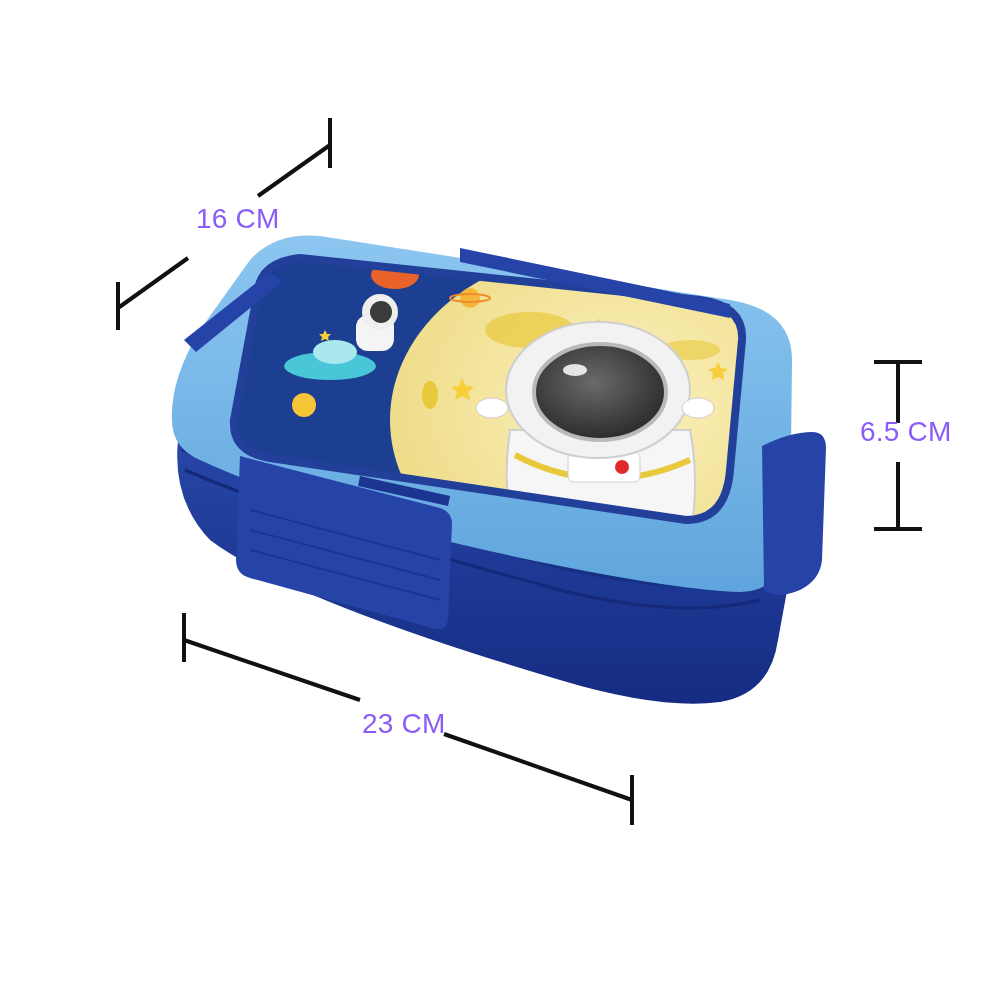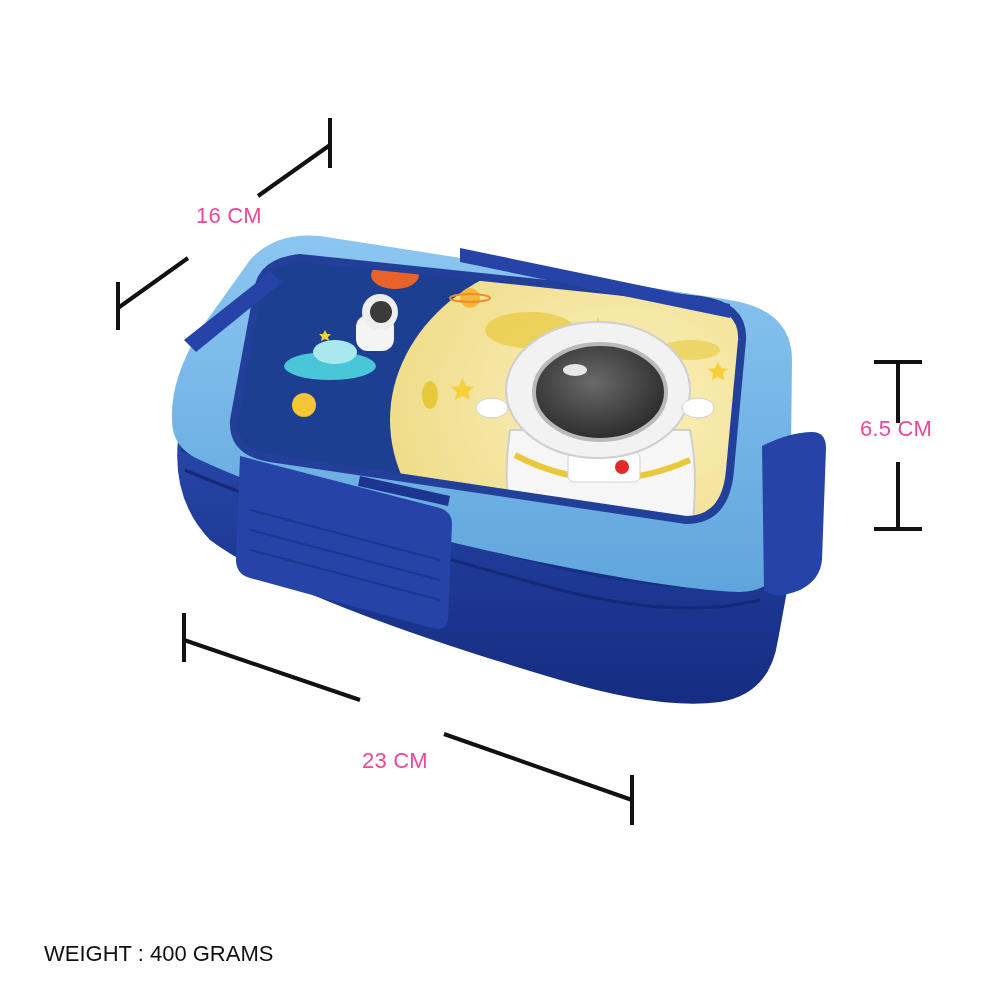--- a/index.html
+++ b/index.html
@@ -2,26 +2,26 @@
 <html><head>
   <meta charset="utf-8">
   <style>
     html, body { margin: 0; padding: 0; background: #ffffff; }
     .canvas {
       position: relative; width: 1000px; height: 1000px; overflow: hidden;
       background: #ffffff; font-family: "Liberation Sans", "DejaVu Sans", sans-serif; color: #111;
     }
     .product { position: absolute; left: 0; top: 0; width: 1000px; height: 1000px; }
     .label {
-      position: absolute; font-size: 22px; letter-spacing: 0.2px; color: #ec4899;
+      position: absolute; font-size: 28px; letter-spacing: 0.2px; color: #8b5cf6;
       white-space: nowrap; background: transparent;
     }
     .label-width { left: 196px; top: 203px; }
     .label-height { left: 860px; top: 416px; }
-    .label-length { left: 362px; top: 708px; margin-top: 40px; }
+    .label-length { left: 362px; top: 708px; }
     .weight { position: absolute; left: 44px; top: 941px; font-size: 22px; color: #111; white-space: nowrap; }
   </style>
 </head>
 <body>
 
 <div class="canvas">
 
   <svg class="product" viewBox="0 0 1000 1000" xmlns="http://www.w3.org/2000/svg">
     <defs>
       <linearGradient id="baseGrad" x1="0" y1="0" x2="0" y2="1">
@@ -117,14 +117,13 @@
     </g>
     <path d="M 762 446 Q 790 432 812 432 Q 826 432 826 448 L 822 560 Q 820 580 800 590 Q 776 600 764 590 Z" fill="#2644A8"></path>
     <path d="M 184 340 L 270 272 L 282 282 L 196 352 Z" fill="#2644A8"></path>
     <path d="M 460 248 L 730 304 L 730 318 L 460 262 Z" fill="#2644A8"></path>
     <path d="M 360 476 L 450 496 L 448 506 L 358 486 Z" fill="#1B3590"></path>
   </svg>
 
   <div class="label label-width">16 CM</div>
   <div class="label label-height">6.5 CM</div>
   <div class="label label-length">23 CM</div>
-  <div class="weight">WEIGHT : 400 GRAMS</div>
 </div>
 
 </body></html>

